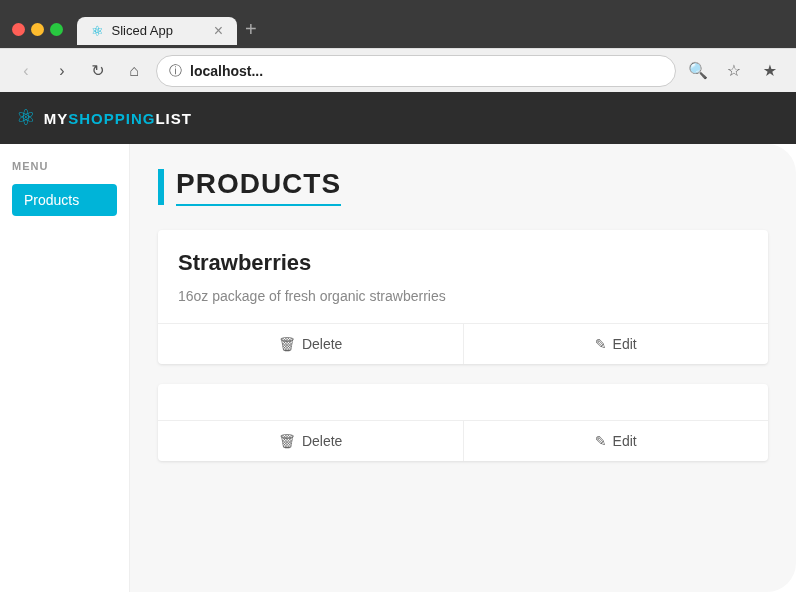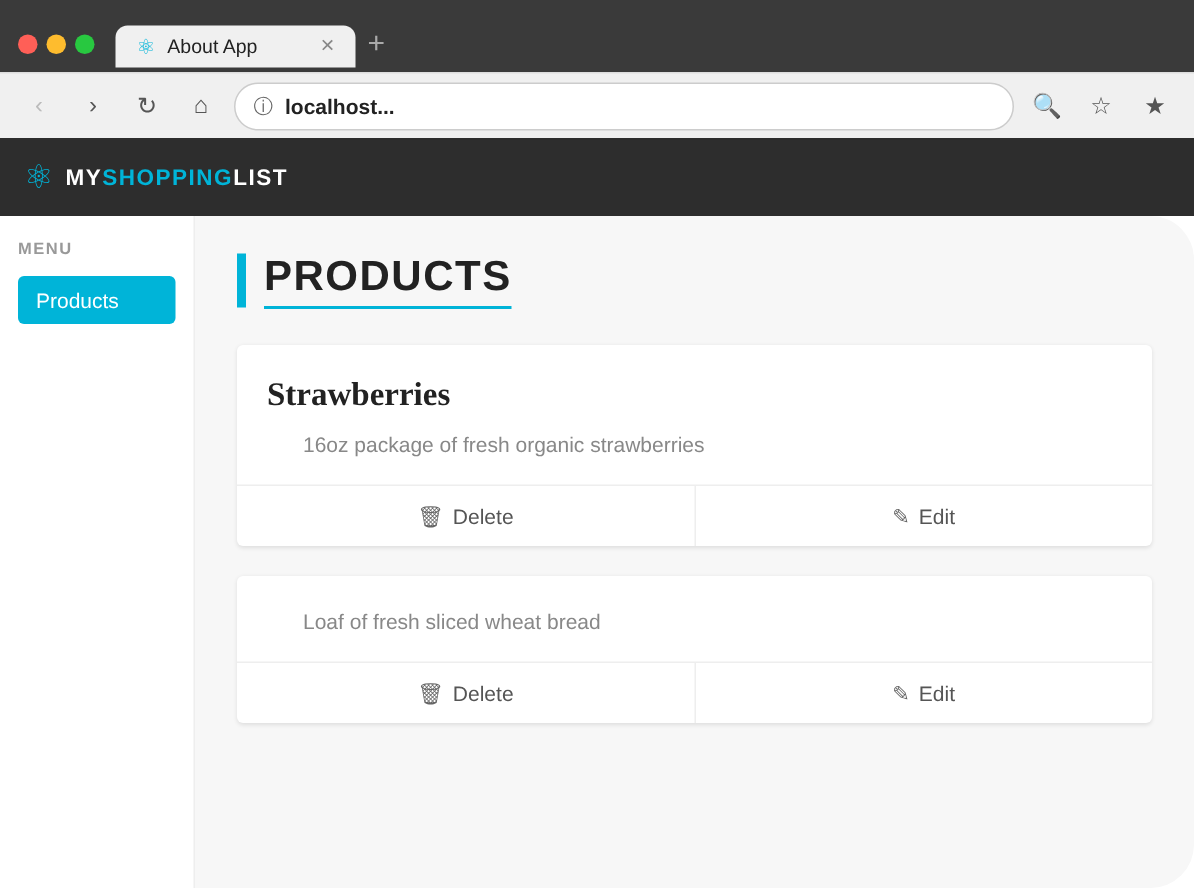--- a/index.html
+++ b/index.html
@@ -54,42 +54,42 @@
     .main-content { flex: 1; padding: 24px 28px; overflow-y: auto; background: #f7f7f7; }
 
     .page-header { display: flex; align-items: center; gap: 0; margin-bottom: 24px; }
     .page-header-bar { width: 6px; height: 36px; background: #00b4d8; margin-right: 12px; }
     .page-title { font-size: 28px; font-weight: 700; color: #222; letter-spacing: 1px; }
     .page-title-underline { border-bottom: 2px solid #00b4d8; padding-bottom: 4px; }
 
     
     .product-card { background: #fff; border-radius: 4px; box-shadow: 0 1px 3px rgba(0,0,0,0.1); margin-bottom: 20px; overflow: hidden; }
     .product-card-body { padding: 20px 20px 16px; }
-    .product-name { font-size: 22px; font-weight: 700; color: #222; margin-bottom: 10px; font-family: Liberation Serif, serif; }
-    .product-desc { font-size: 14px; color: #888; line-height: 1.5; margin-left: 24px; }
+    .product-name { font-size: 22px; font-weight: 700; color: #222; margin-bottom: 10px; }
+    .product-desc { font-size: 14px; color: #888; line-height: 1.5; }
     .product-card-actions { display: flex; border-top: 1px solid #eee; }
     .product-action-btn { flex: 1; display: flex; align-items: center; justify-content: center; gap: 6px; padding: 12px; background: none; border: none; cursor: pointer; font-size: 14px; color: #555; }
     .product-action-btn + .product-action-btn { border-left: 1px solid #eee; }
     .action-icon { font-size: 14px; color: #666; }
   </style>
 </head>
 <body>
 
 <div class="browser-chrome">
 
   <div class="title-bar">
     <div class="window-controls">
       <button class="window-btn close"></button>
       <button class="window-btn minimize"></button>
       <button class="window-btn maximize"></button>
     </div>
     <div class="tab-bar">
       <div class="tab active">
         <span class="tab-icon">⚛</span>
-        <span>About App</span>
+        <span>Sliced App</span>
         <span class="tab-close">×</span>
       </div>
       <button class="tab-new">+</button>
     </div>
   </div>
 
   <div class="nav-bar">
     <button class="nav-btn disabled">‹</button>
     <button class="nav-btn">›</button>
     <button class="nav-btn">↻</button>
@@ -143,21 +143,20 @@
           </button>
           <button class="product-action-btn">
             <span class="action-icon">✎</span>
             <span>Edit</span>
           </button>
         </div>
       </div>
 
       <div class="product-card">
         <div class="product-card-body">
-          <div class="product-desc">Loaf of fresh sliced wheat bread</div>
         </div>
         <div class="product-card-actions">
           <button class="product-action-btn">
             <span class="action-icon">🗑</span>
             <span>Delete</span>
           </button>
           <button class="product-action-btn">
             <span class="action-icon">✎</span>
             <span>Edit</span>
           </button>

